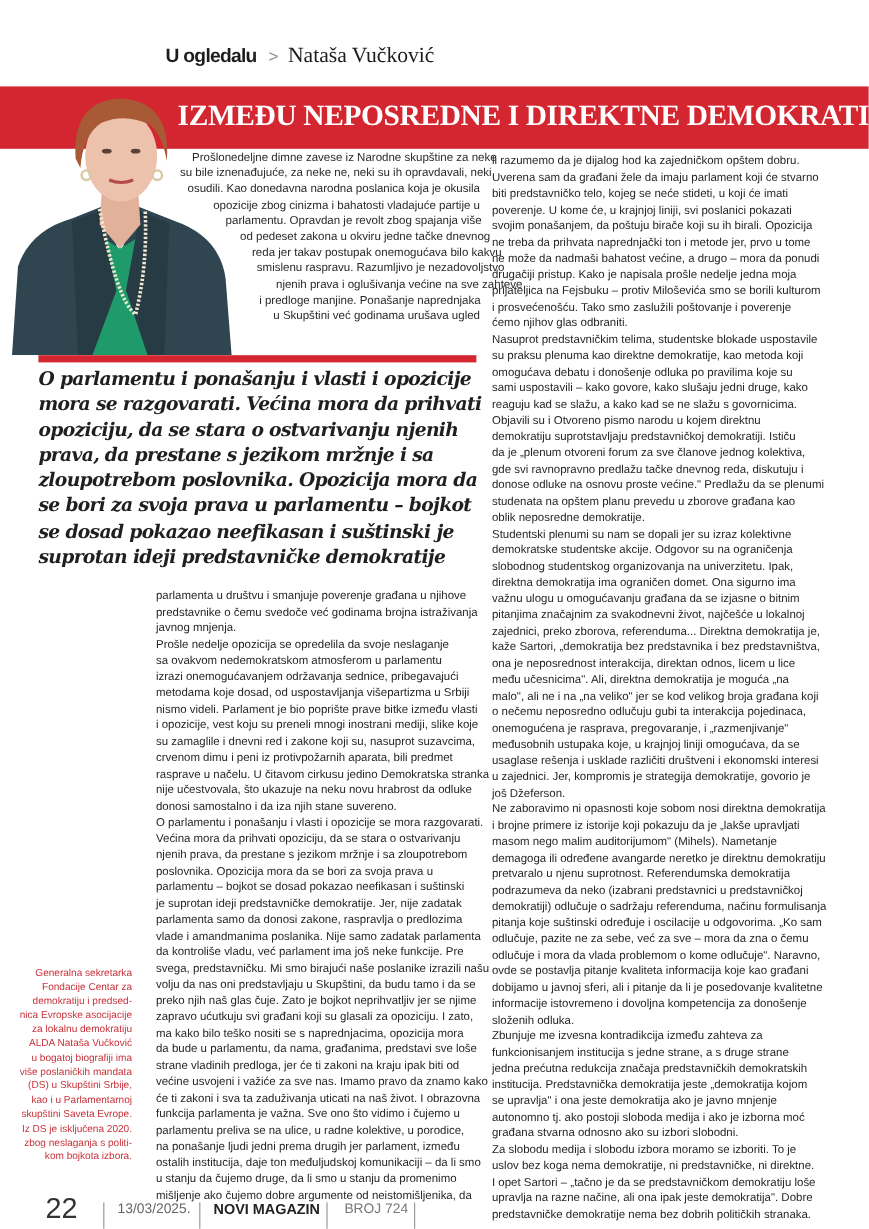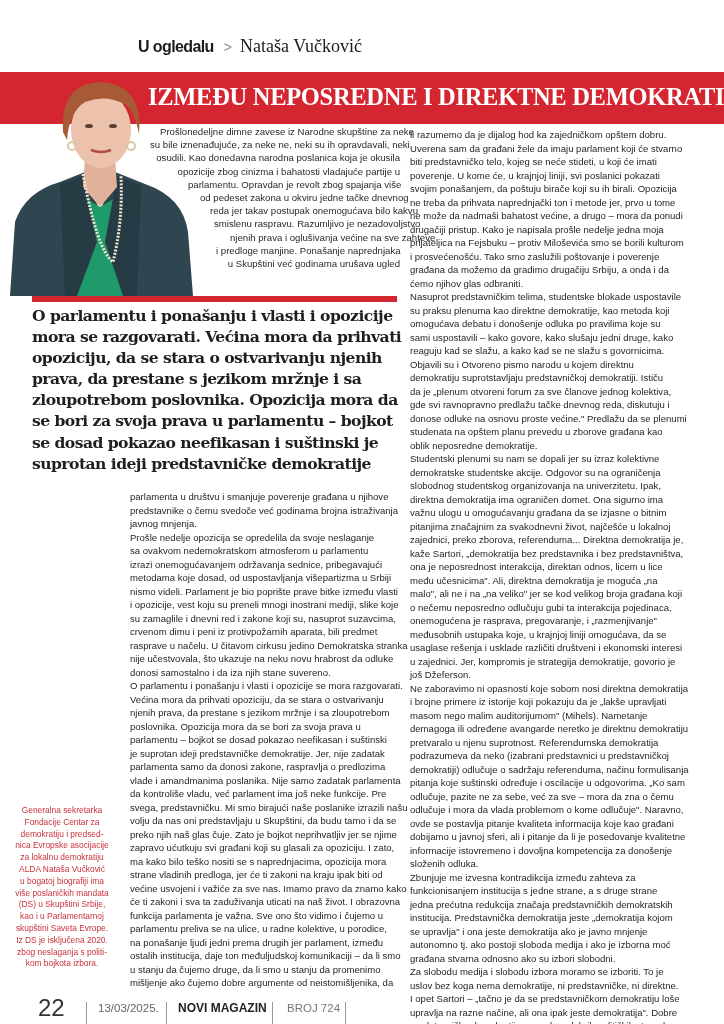--- a/index.html
+++ b/index.html
@@ -16,29 +16,29 @@
 
   .photo { position: absolute; left: 5px; top: 72px; width: 190px; height: 224px; overflow: hidden; }
   .photo svg { display: block; }
 
   .lead-wrap { position: absolute; left: 130px; top: 125px; width: 270px; }
   .lead-line { font-size: 9.6px; line-height: 13.2px; color: #2a2a2a; white-space: nowrap; text-align: right; }
   .lead-line i { font-style: italic; }
 
   .red-rule { position: absolute; left: 32px; top: 296px; width: 365px; height: 6px; background: #d42630; }
 
-  .pull { position: absolute; left: 32px; top: 305px; width: 372px; font-family: "DejaVu Serif", serif; font-weight: bold; font-size: 15.6px; line-height: 21.1px; color: #1f1f1f; letter-spacing: -0.55px; }
+  .pull { position: absolute; left: 32px; top: 305px; width: 372px; font-family: "DejaVu Serif", serif; font-weight: bold; font-size: 15.6px; line-height: 21.1px; color: #1f1f1f; letter-spacing: -0.55px; font-style: italic; }
   .pull div { white-space: nowrap; }
 
   .col { position: absolute; font-size: 9.55px; line-height: 13.5px; color: #262626; }
   .col div { white-space: nowrap; }
   .col-mid { left: 130px; top: 490px; width: 275px; }
   .col-right { left: 410px; top: 128px; width: 310px; }
 
-  .bio { position: absolute; left: 14px; top: 805px; width: 96px; font-size: 8.4px; line-height: 11.8px; color: #c8323a; text-align: center; }
+  .bio { position: absolute; left: 14px; top: 805px; width: 96px; font-size: 8.4px; line-height: 11.8px; color: #c8323a; text-align: right; }
   .bio div { white-space: nowrap; }
 
   .footer { position: absolute; left: 0; top: 994px; width: 724px; height: 39px; }
   .f-page { position: absolute; left: 38px; top: 0; font-size: 24px; color: #333; font-weight: 300; }
   .f-sep { position: absolute; top: 8px; width: 1px; height: 31px; background: #9a9a9a; }
   .f-date { position: absolute; left: 98px; top: 8px; font-size: 11.5px; color: #666; }
   .f-mag { position: absolute; left: 178px; top: 7px; font-size: 12px; font-weight: bold; color: #222; }
   .f-issue { position: absolute; left: 287px; top: 8px; font-size: 11.5px; color: #777; }
 </style>
 </head>
@@ -129,20 +129,21 @@
     <div>parlamentu – bojkot se dosad pokazao neefikasan i suštinski</div>
     <div>je suprotan ideji predstavničke demokratije. Jer, nije zadatak</div>
     <div>parlamenta samo da donosi zakone, raspravlja o predlozima</div>
     <div>vlade i amandmanima poslanika. Nije samo zadatak parlamenta</div>
     <div>da kontroliše vladu, već parlament ima još neke funkcije. Pre</div>
     <div>svega, predstavničku. Mi smo birajući naše poslanike izrazili našu</div>
     <div>volju da nas oni predstavljaju u Skupštini, da budu tamo i da se</div>
     <div>preko njih naš glas čuje. Zato je bojkot neprihvatljiv jer se njime</div>
     <div>zapravo ućutkuju svi građani koji su glasali za opoziciju. I zato,</div>
     <div>ma kako bilo teško nositi se s naprednjacima, opozicija mora</div>
+    <div>da bude u parlamentu, da nama, građanima, predstavi sve loše</div>
     <div>strane vladinih predloga, jer će ti zakoni na kraju ipak biti od</div>
     <div>većine usvojeni i važiće za sve nas. Imamo pravo da znamo kako</div>
     <div>će ti zakoni i sva ta zaduživanja uticati na naš život. I obrazovna</div>
     <div>funkcija parlamenta je važna. Sve ono što vidimo i čujemo u</div>
     <div>parlamentu preliva se na ulice, u radne kolektive, u porodice,</div>
     <div>na ponašanje ljudi jedni prema drugih jer parlament, između</div>
     <div>ostalih institucija, daje ton međuljudskoj komunikaciji – da li smo</div>
     <div>u stanju da čujemo druge, da li smo u stanju da promenimo</div>
     <div>mišljenje ako čujemo dobre argumente od neistomišljenika, da</div>
   </div>
@@ -151,21 +152,20 @@
     <div>li razumemo da je dijalog hod ka zajedničkom opštem dobru.</div>
     <div>Uverena sam da građani žele da imaju parlament koji će stvarno</div>
     <div>biti predstavničko telo, kojeg se neće stideti, u koji će imati</div>
     <div>poverenje. U kome će, u krajnjoj liniji, svi poslanici pokazati</div>
     <div>svojim ponašanjem, da poštuju birače koji su ih birali. Opozicija</div>
     <div>ne treba da prihvata naprednjački ton i metode jer, prvo u tome</div>
     <div>ne može da nadmaši bahatost većine, a drugo – mora da ponudi</div>
     <div>drugačiji pristup. Kako je napisala prošle nedelje jedna moja</div>
     <div>prijateljica na Fejsbuku – protiv Miloševića smo se borili kulturom</div>
     <div>i prosvećenošću. Tako smo zaslužili poštovanje i poverenje</div>
-    <div>građana da možemo da gradimo drugačiju Srbiju, a onda i da</div>
     <div>ćemo njihov glas odbraniti.</div>
     <div>Nasuprot predstavničkim telima, studentske blokade uspostavile</div>
     <div>su praksu plenuma kao direktne demokratije, kao metoda koji</div>
     <div>omogućava debatu i donošenje odluka po pravilima koje su</div>
     <div>sami uspostavili – kako govore, kako slušaju jedni druge, kako</div>
     <div>reaguju kad se slažu, a kako kad se ne slažu s govornicima.</div>
     <div>Objavili su i Otvoreno pismo narodu u kojem direktnu</div>
     <div>demokratiju suprotstavljaju predstavničkoj demokratiji. Ističu</div>
     <div>da je „plenum otvoreni forum za sve članove jednog kolektiva,</div>
     <div>gde svi ravnopravno predlažu tačke dnevnog reda, diskutuju i</div>

